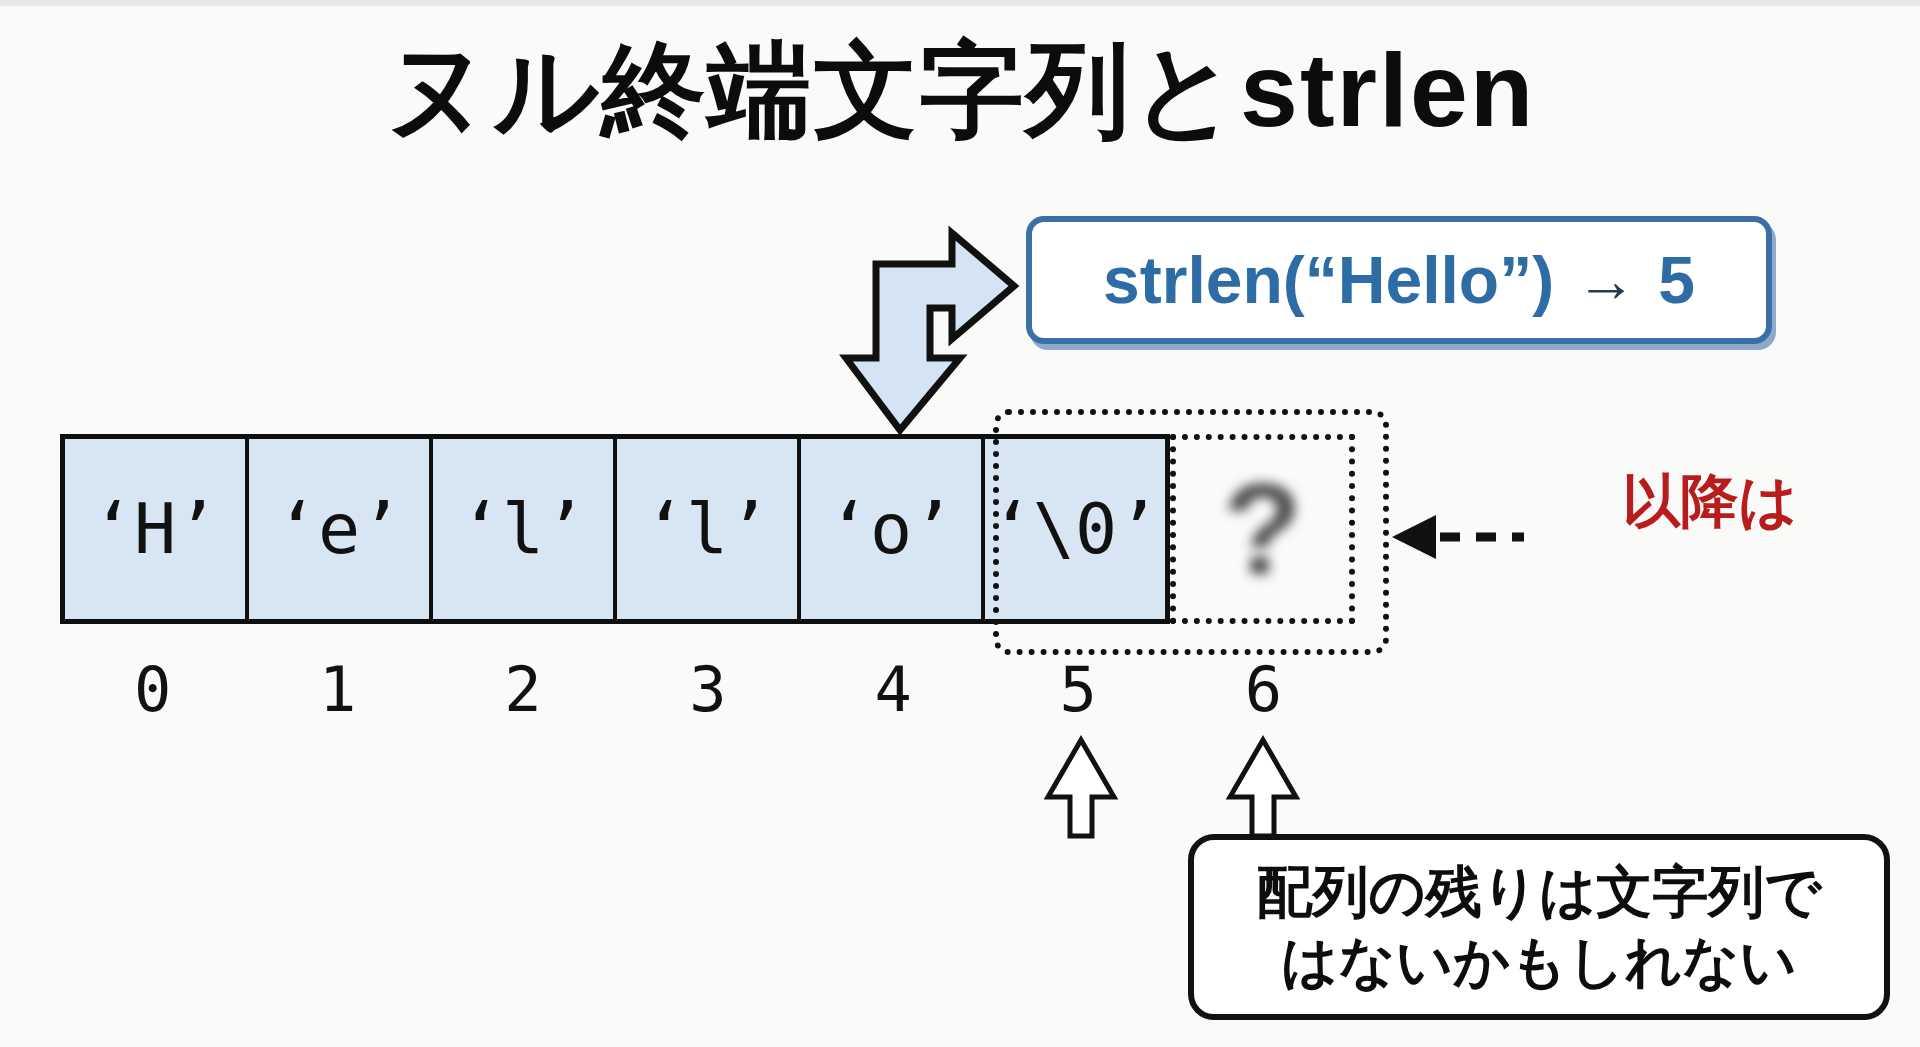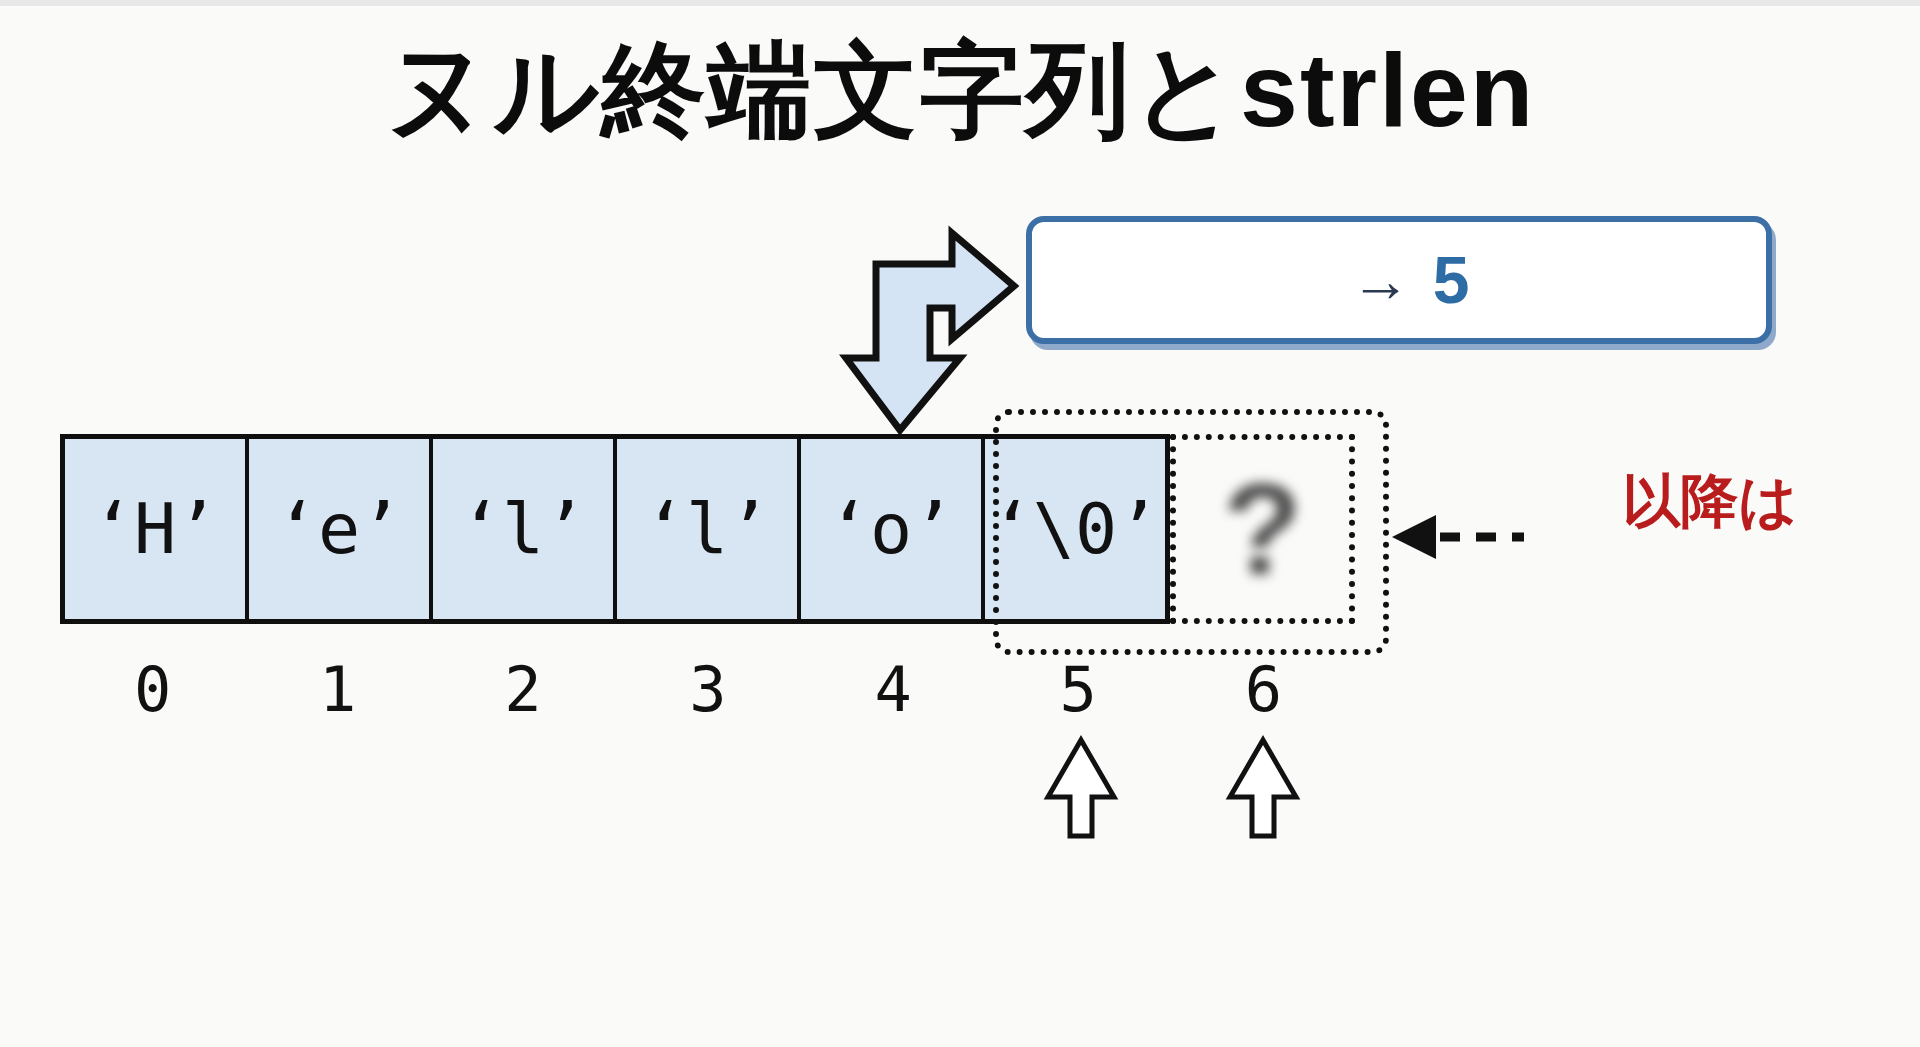--- a/index.html
+++ b/index.html
@@ -177,20 +177,21 @@
   }
 </style>
 </head>
 <body>
 
 <div class="stage">
 
   <div class="title">ヌル終端文字列とstrlen</div>
 
   <div class="strlen-box">
+    <span class="call">strlen(“Hello”)</span>
     <span class="arrow-glyph">→</span>
     <span class="result">5</span>
   </div>
 
   <div class="array-row">
     <div class="cell">‘H’</div>
     <div class="cell">‘e’</div>
     <div class="cell">‘l’</div>
     <div class="cell">‘l’</div>
     <div class="cell">‘o’</div>
@@ -211,20 +212,24 @@
     <div class="idx">4</div>
     <div class="idx">5</div>
     <div class="idx">6</div>
   </div>
 
   <div class="beyond-note">
     <div>以降は</div>
   </div>
 
 
+  <div class="note-box remainder-note">
+    <div class="line">配列の残りは文字列で</div>
+    <div class="line">はないかもしれない</div>
+  </div>
 
   <svg class="overlay" viewBox="0 0 1920 1047">
 
     <polygon points="876,258 952,258 952,227 1014,280 952,333 952,302 930,302 930,352 960,352 900,424 846,352 876,352" fill="#d5e4f4" stroke="#111111" stroke-width="7" stroke-linejoin="miter"></polygon>
 
     <polygon points="1392,531 1436,509 1436,553" fill="#111111"></polygon>
     <line x1="1440" y1="531" x2="1524" y2="531" stroke="#111111" stroke-width="9" stroke-dasharray="20 16"></line>
 
     <polygon points="1081,734 1114,791 1092,791 1092,830 1070,830 1070,791 1048,791" fill="#ffffff" stroke="#111111" stroke-width="5" stroke-linejoin="miter"></polygon>
 

